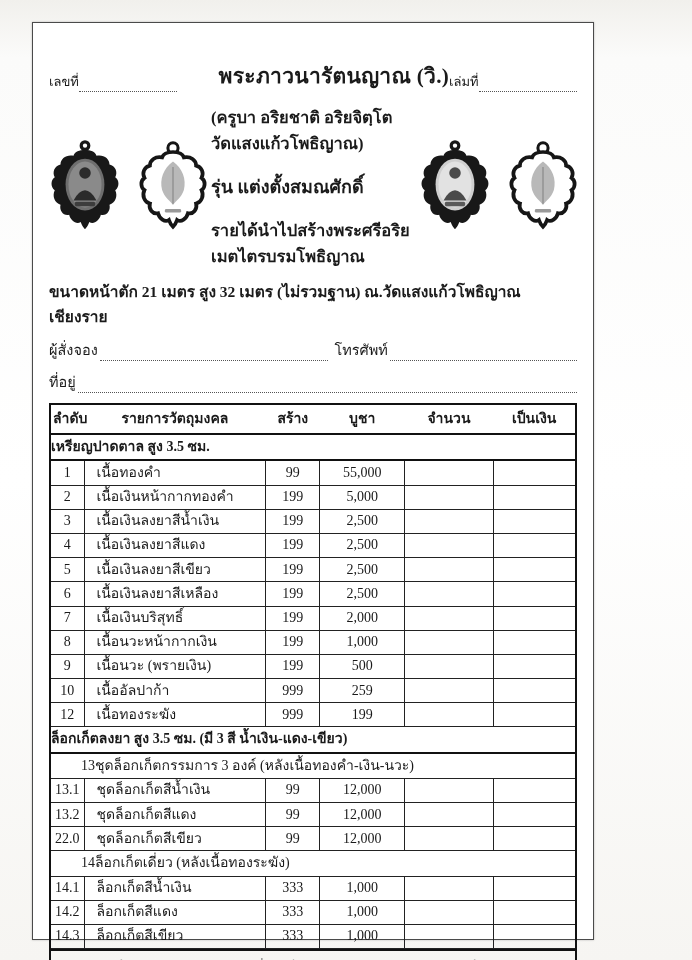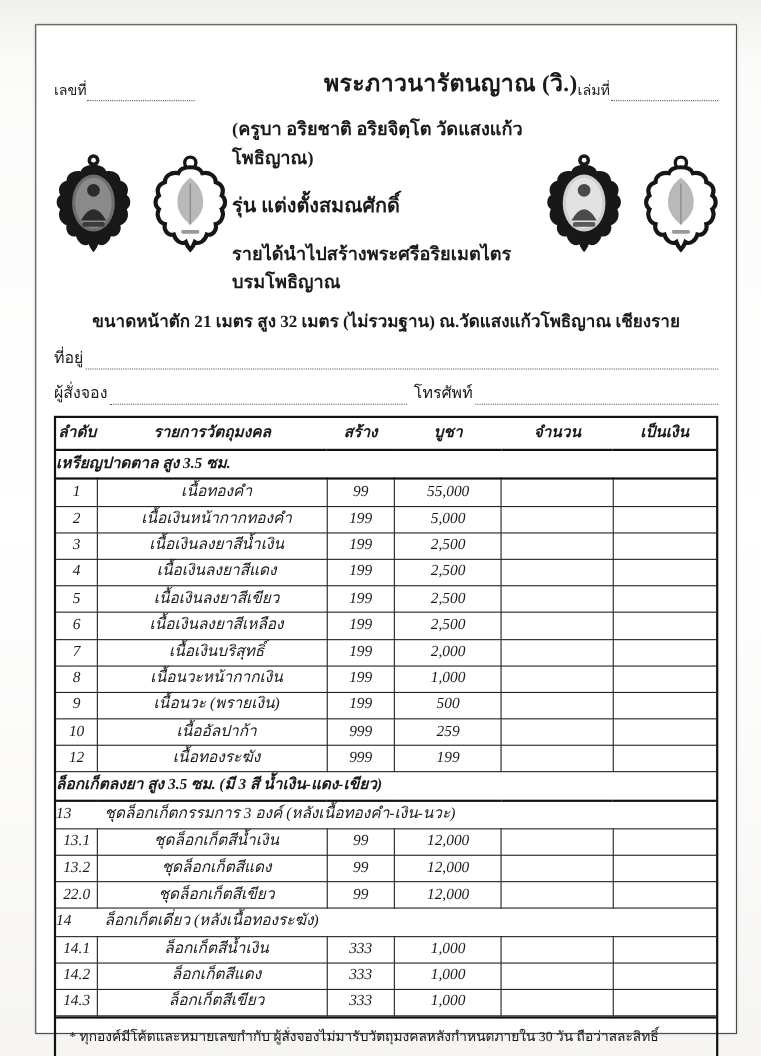--- a/index.html
+++ b/index.html
@@ -11,62 +11,62 @@
     width:692px; height:960px;
     position:relative;
     overflow:hidden;
   }
   .photo-bg {
     position:absolute; inset:0;
     background:linear-gradient(180deg,#f1f0ec 0%, #fbfbfa 6%, #ffffff 50%, #f6f5f2 100%);
   }
   .page {
     position:absolute; left:32px; top:22px;
-    width:638px; height:918px;
+    width:562px; height:918px;
     background:#ffffff;
     border:1.5px solid #4a4a4a;
     box-shadow:0 0 2px rgba(0,0,0,.25);
     padding:36px 16px 14px 16px;
   }
   
   .row1 { display:flex; align-items:flex-end; }
   .numfield { display:flex; align-items:flex-end; width:128px; font-size:13px; }
   .numfield .lbl { white-space:nowrap; }
   .dots { flex:1; border-bottom:1.2px dotted #555; height:1.05em; min-width:20px; }
   .main-title { flex:1; text-align:right; font-size:21px; font-weight:bold; letter-spacing:.3px; }
   .header-mid { display:flex; margin-top:4px; }
   .amulet-pair { width:158px; display:flex; justify-content:space-between; align-items:center; padding-top:6px; }
   .amulet { display:block; }
   .titles { flex:1; text-align:left; padding:0 4px; }
   .titles .t2 { font-size:16.5px; font-weight:bold; margin-top:8px; }
   .titles .t3 { font-size:18px; font-weight:bold; margin-top:16px; }
   .titles .t4 { font-size:16.5px; font-weight:bold; margin-top:16px; }
-  .t5 { text-align:center; font-size:15.5px; font-weight:bold; margin-top:10px; }
+  .t5 { text-align:left; font-size:15.5px; font-weight:bold; margin-top:10px; }
   
   .field-row { display:flex; align-items:flex-end; margin-top:9px; font-size:14.5px; }
   .field-row .lbl { white-space:nowrap; padding-right:2px; }
   .w55 { flex:5.5; } .w45 { flex:4.5; }
   
   .order-box { border:2.5px solid #111; margin-top:10px; }
-  table.otable { width:100%; border-collapse:collapse; table-layout:fixed;font-style:italic; }
+  table.otable { width:100%; border-collapse:collapse; table-layout:fixed; }
   .otable td { font-size:14px; line-height:1.3; padding:2.5px 4px; vertical-align:middle; }
   .otable tr.head td {
     font-weight:bold; text-align:center; border-bottom:2px solid #111; padding:5px 2px;
   }
   .otable td.section-cell {
     font-weight:bold; text-align:left; padding:3px 0;
     border-bottom:2px solid #111;
   }
   .otable td.span-cell { border-bottom:1.2px solid #222; padding:3px 0; }
-  .span-no { display:inline-block; width:44px; text-align:left; }
+  .span-no { display:inline-block; width:44px; text-align:right; }
   .otable tr.item td { border:1.2px solid #222; }
   .otable tr.item td:first-child { border-left:none; }
   .otable tr.item td:last-child { border-right:none; }
   .c-no { text-align:center; }
-  .c-name { text-align:center; padding-left:12px !important; }
+  .c-name { text-align:left; padding-left:12px !important; }
   .c-made, .c-price { text-align:center; }
   .notes { border-top:2px solid #111; padding:7px 6px 9px 12px; }
   .note-line { font-size:12.5px; line-height:1.55; }
 </style>
 </head>
 <body>
 
 <div class="photo-bg"></div>
 
 <div class="page">
@@ -127,28 +127,28 @@
         <path d="M50 30 C64 40 70 56 66 72 C62 84 54 88 50 94 C46 88 38 84 34 72 C30 56 36 40 50 30 Z" fill="#b9b9b9"></path>
         <line x1="50" y1="38" x2="50" y2="92" stroke="#8f8f8f" stroke-width="2"></line>
         <rect x="38" y="100" width="24" height="5" rx="2" fill="#9a9a9a"></rect>
       </svg>
     </div>
   </div>
 
   <div class="t5">ขนาดหน้าตัก 21 เมตร สูง 32 เมตร (ไม่รวมฐาน) ณ.วัดแสงแก้วโพธิญาณ เชียงราย</div>
 
   <div class="field-row">
-    <span class="lbl">ที่อยู่</span>
-    <span class="dots"></span>
-  </div>
-  <div class="field-row">
     <span class="lbl">ผู้สั่งจอง</span>
     <span class="dots w55"></span>
     <span class="lbl" style="padding-left:6px;">โทรศัพท์</span>
     <span class="dots w45"></span>
+  </div>
+  <div class="field-row">
+    <span class="lbl">ที่อยู่</span>
+    <span class="dots"></span>
   </div>
 
   <div class="order-box">
     <table class="otable">
       <colgroup>
         <col style="width:6.3%">
           <col style="width:34.7%">
           <col style="width:10.3%">
         <col style="width:16.2%">
           <col style="width:16.9%">

